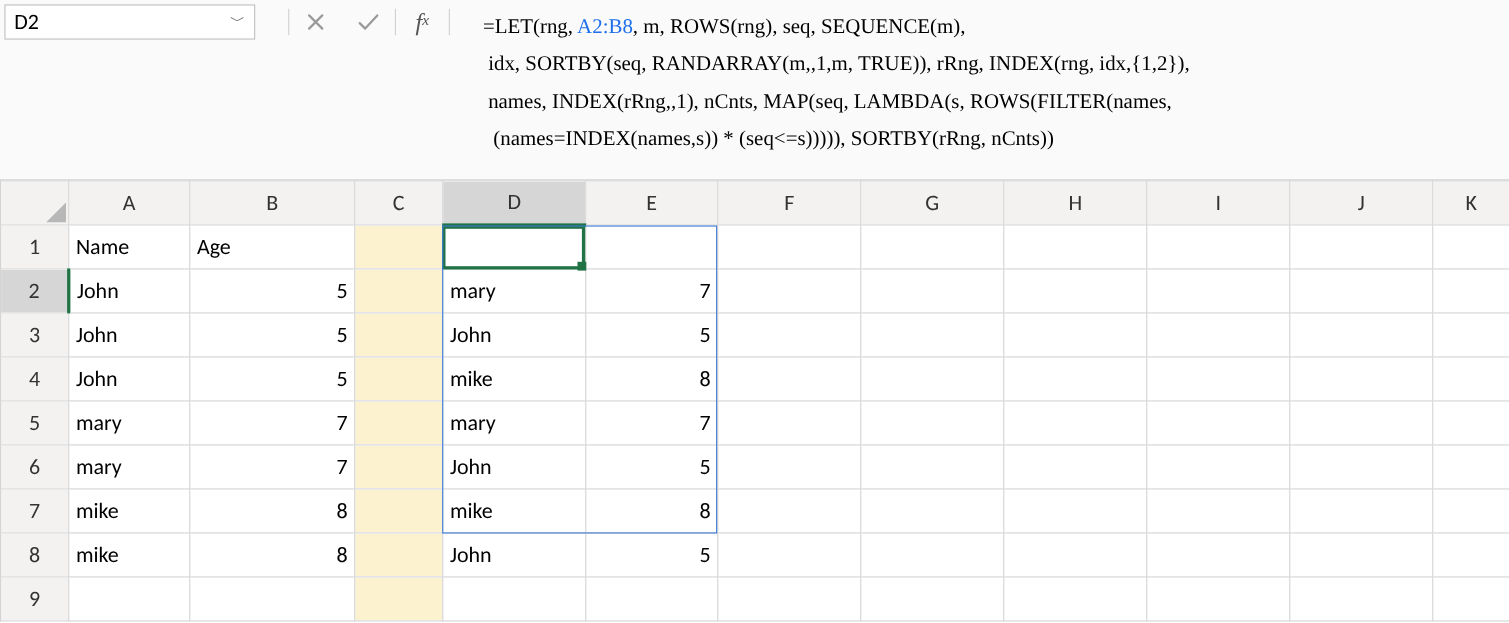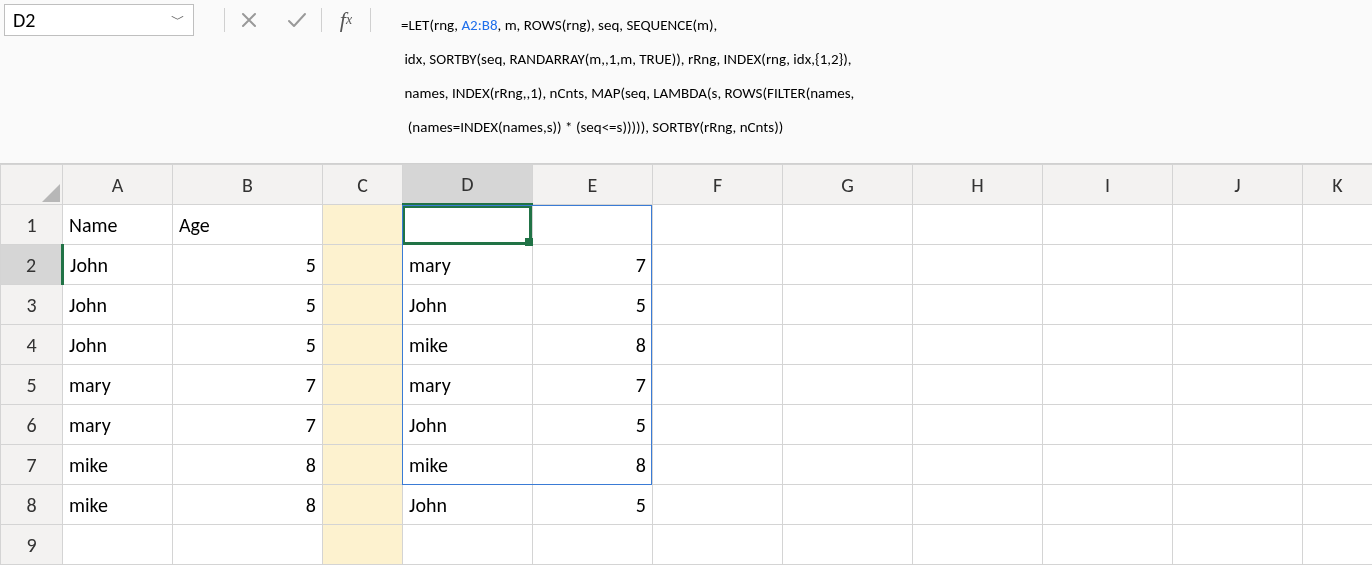--- a/index.html
+++ b/index.html
@@ -18,21 +18,21 @@
   .formula-area {
     display: flex;
     align-items: flex-start;
     gap: 30px;
     padding: 4px 4px 2px 4px;
     background: #fafafa;
     border-bottom: 1px solid #d0d0d0;
     height: 164px;
   }
   .namebox {
-    width: 190px;
+    width: 228px;
     height: 32px;
     background: #fff;
     border: 1px solid #bfbfbf;
     display: flex;
     align-items: center;
     padding: 0 8px;
     position: relative;
   }
   .namebox .nb-text { flex: 1; font-size: 20px; }
   .namebox .nb-caret {
@@ -59,24 +59,25 @@
   .fb-btn.fx sub { font-size: 14px; vertical-align: sub; }
   .fb-divider {
     width: 1px;
     height: 24px;
     background: #d0d0d0;
   }
 
   .formula-text {
     flex: 1;
     padding: 4px 4px 4px 0;
-    font-size: 15px;
+    font-size: 19px;
     line-height: 34px;
     white-space: pre-wrap;
     color: #000;
+    font-family: Liberation Serif, serif;
   }
   .formula-text .ref { color: #1f6feb; }
 
   
   .grid {
     position: relative;
     width: 100%;
     user-select: none;
   }
   table {

